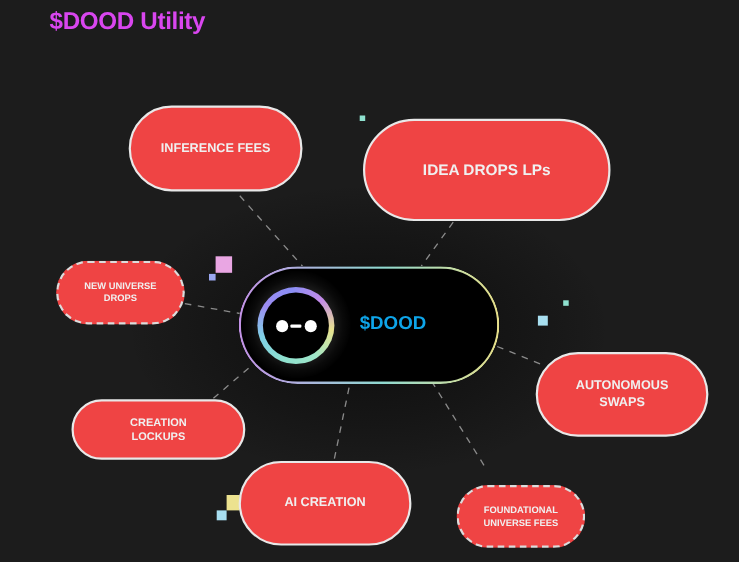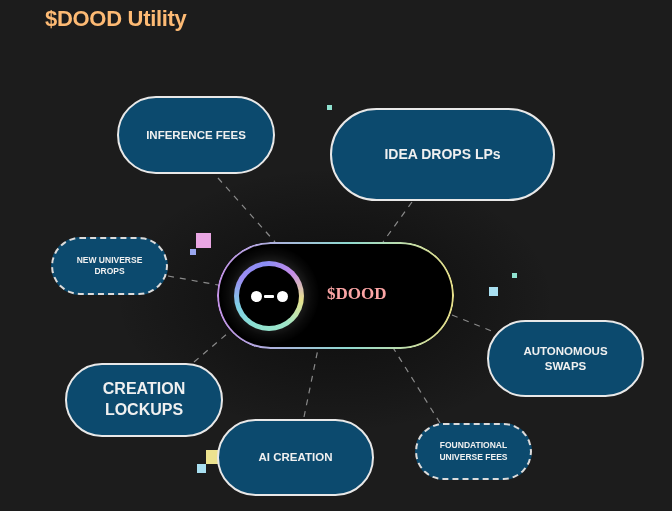--- a/index.html
+++ b/index.html
@@ -4,31 +4,31 @@
 <style>
   html, body { margin: 0; padding: 0; }
   body {
     width: 672px; height: 511px; overflow: hidden;
     background: #1c1c1c;
     font-family: "Liberation Sans", sans-serif;
     position: relative;
   }
   .title {
     position: absolute; left: 45px; top: 6px;
-    color: #fdba74; font-size: 22px; font-weight: bold;
+    color: #d946ef; font-size: 22px; font-weight: bold;
     letter-spacing: -0.3px;
   }
   .glow {
     position: absolute; left: 120px; top: 170px; width: 430px; height: 260px;
     border-radius: 50%;
     background: radial-gradient(ellipse at center, rgba(0,0,0,0.55) 0%, rgba(10,10,10,0.35) 45%, rgba(28,28,28,0) 72%);
   }
   svg.lines { position: absolute; left: 0; top: 0; }
   .pill {
-    position: absolute; background: #0c4a6e; border: 2px solid #e8e8e8;
+    position: absolute; background: #ef4444; border: 2px solid #e8e8e8;
     border-radius: 999px; box-sizing: border-box;
     display: flex; align-items: center; justify-content: center;
     color: #f0f0f0; font-weight: bold; text-align: center;
     line-height: 1.3;
   }
   .pill.dashed { border: 2px dashed #dcdcdc; }
   .center {
     position: absolute; left: 217px; top: 242px; width: 237px; height: 107px;
     border-radius: 54px; background: #000;
     box-sizing: border-box;
@@ -46,21 +46,21 @@
   .face {
     position: absolute; left: 17px; top: 19px; width: 70px; height: 70px; border-radius: 50%;
     background: conic-gradient(from 200deg, #8fe1cf, #7fd1e6, #9c8cf2, #8a8ef5, #c58be8, #e8e38e, #9ee6c9, #8fe1cf);
   }
   .face-inner {
     position: absolute; left: 5px; top: 5px; right: 5px; bottom: 5px; border-radius: 50%; background: #000;
   }
   .eye { position: absolute; top: 25px; width: 11px; height: 11px; border-radius: 50%; background: #fff; }
   .mouth { position: absolute; top: 29px; left: 25px; width: 10px; height: 3px; background: #fff; border-radius: 1px; }
   .center-label {
-    position: absolute; left: 110px; top: 42px; color: #fca5a5; font-size: 17px; font-weight: bold; font-family: Liberation Serif, serif;
+    position: absolute; left: 110px; top: 42px; color: #0ea5e9; font-size: 17px; font-weight: bold;
   }
   .sq { position: absolute; }
 </style>
 </head>
 <body>
 
 <div class="glow"></div>
 
 <div class="title">$DOOD Utility</div>
 
@@ -93,29 +93,29 @@
 </div>
 
 <div class="pill dashed" style="left:51px;top:237px;width:117px;height:58px;font-size:8.5px;padding:4px 22px;">
   <span>NEW UNIVERSE DROPS</span>
 </div>
 
 <div class="pill" style="left:487px;top:320px;width:157px;height:77px;font-size:11.5px;padding:12px 30px;">
   <span>AUTONOMOUS SWAPS</span>
 </div>
 
-<div class="pill" style="left:65px;top:363px;width:158px;height:74px;font-size:16px;padding:0 40px;">
+<div class="pill" style="left:65px;top:363px;width:158px;height:55px;font-size:10px;padding:0 40px;">
   <span>CREATION LOCKUPS</span>
 </div>
 
 <div class="pill" style="left:217px;top:419px;width:157px;height:77px;font-size:11.5px;">
   <span>AI CREATION</span>
 </div>
 
-<div class="pill dashed" style="left:415px;top:423px;width:117px;height:57px;font-size:8.5px;padding:0 14px;">
+<div class="pill dashed" style="left:415px;top:441px;width:117px;height:57px;font-size:8.5px;padding:0 14px;">
   <span>FOUNDATIONAL UNIVERSE FEES</span>
 </div>
 
 <div class="center">
   <div class="face-glow"></div>
   <div class="face">
     <div class="face-inner">
       <div class="eye" style="left:12px;"></div>
       <div class="mouth"></div>
       <div class="eye" style="left:38px;"></div>

